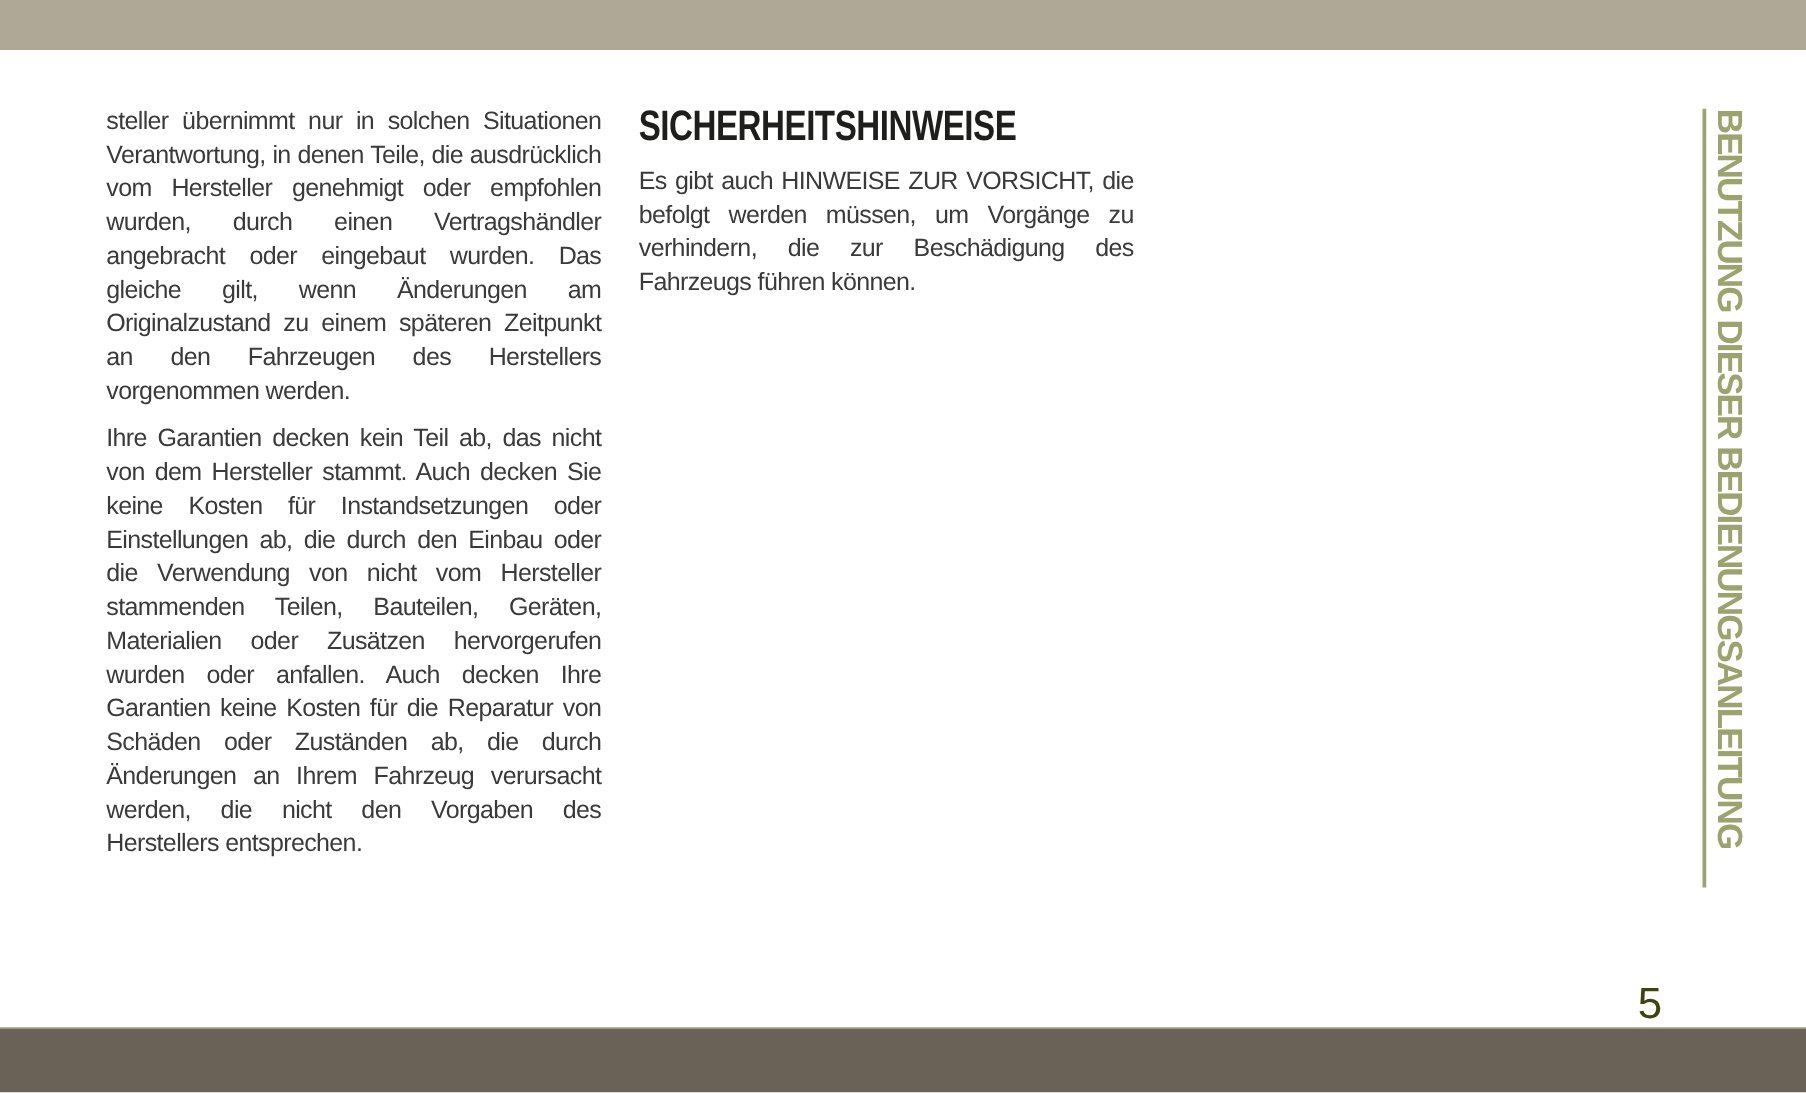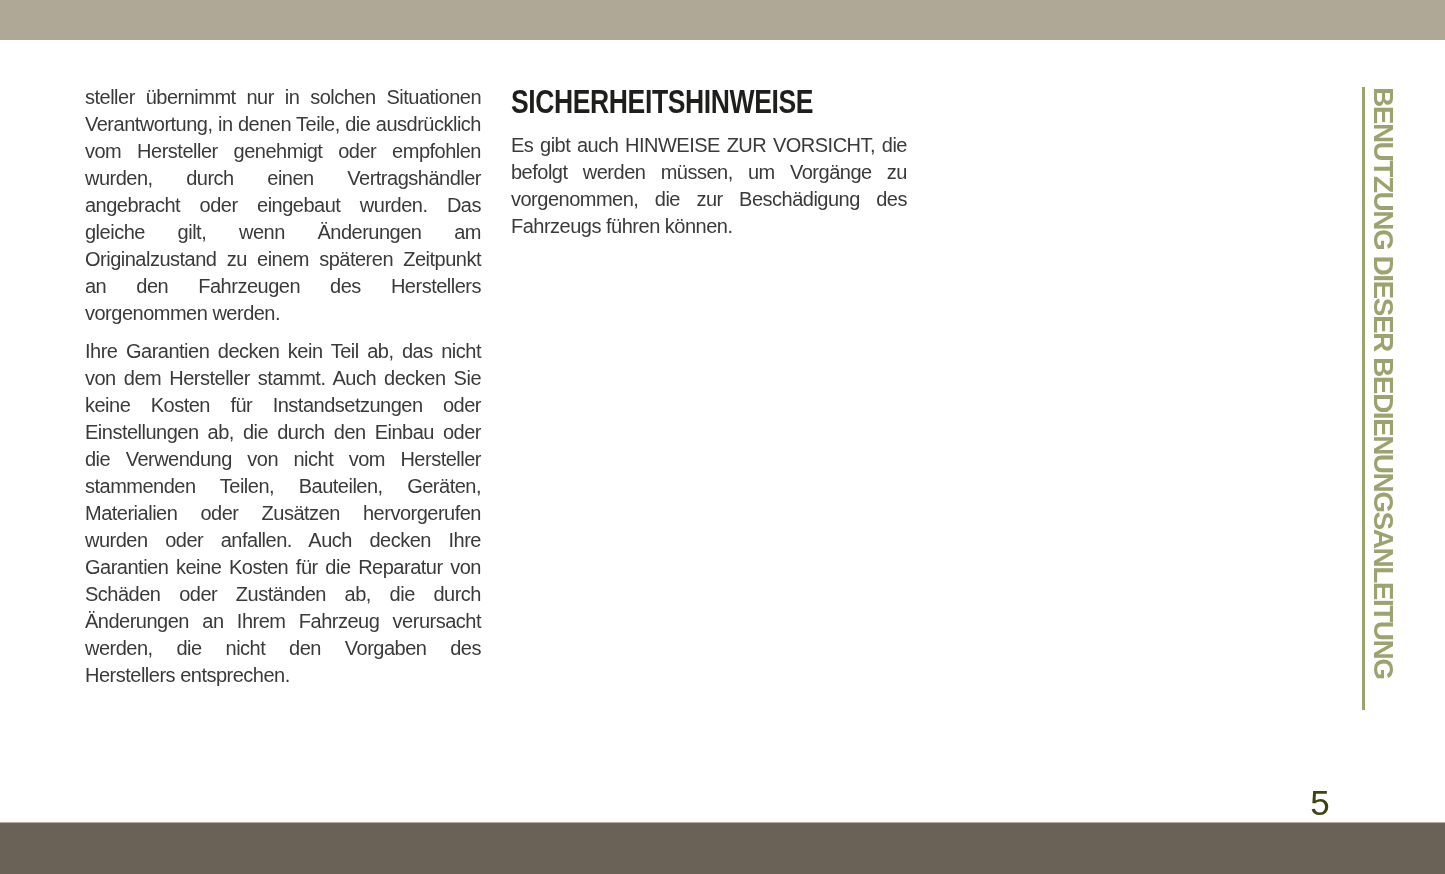--- a/index.html
+++ b/index.html
@@ -104,21 +104,21 @@
 <div class="top-bar"></div>
 
 <main class="content">
   <section class="col">
     <p>steller übernimmt nur in solchen Situationen Verantwortung, in denen Teile, die ausdrücklich vom Hersteller genehmigt oder empfohlen wurden, durch einen Vertragshändler angebracht oder eingebaut wurden. Das gleiche gilt, wenn Änderungen am Originalzustand zu einem späteren Zeitpunkt an den Fahrzeugen des Herstellers vorgenommen werden.</p>
     <p>Ihre Garantien decken kein Teil ab, das nicht von dem Hersteller stammt. Auch decken Sie keine Kosten für Instandsetzungen oder Einstellungen ab, die durch den Einbau oder die Verwendung von nicht vom Hersteller stammenden Teilen, Bauteilen, Geräten, Materialien oder Zusätzen hervorgerufen wurden oder anfallen. Auch decken Ihre Garantien keine Kosten für die Reparatur von Schäden oder Zuständen ab, die durch Änderungen an Ihrem Fahrzeug verursacht werden, die nicht den Vorgaben des Herstellers entsprechen.</p>
   </section>
 
   <section class="col">
     <h1 class="section-heading">SICHERHEITSHINWEISE</h1>
-    <p>Es gibt auch HINWEISE ZUR VORSICHT, die befolgt werden müssen, um Vorgänge zu vorgenommen, die zur Beschädigung des Fahrzeugs führen können.</p>
+    <p>Es gibt auch HINWEISE ZUR VORSICHT, die befolgt werden müssen, um Vorgänge zu verhindern, die zur Beschädigung des Fahrzeugs führen können.</p>
   </section>
 </main>
 
 <aside>
   <div class="chapter-rule"></div>
   <div class="chapter-label">BENUTZUNG DIESER BEDIENUNGSANLEITUNG</div>
 </aside>
 
 <div class="page-number">5</div>
 

